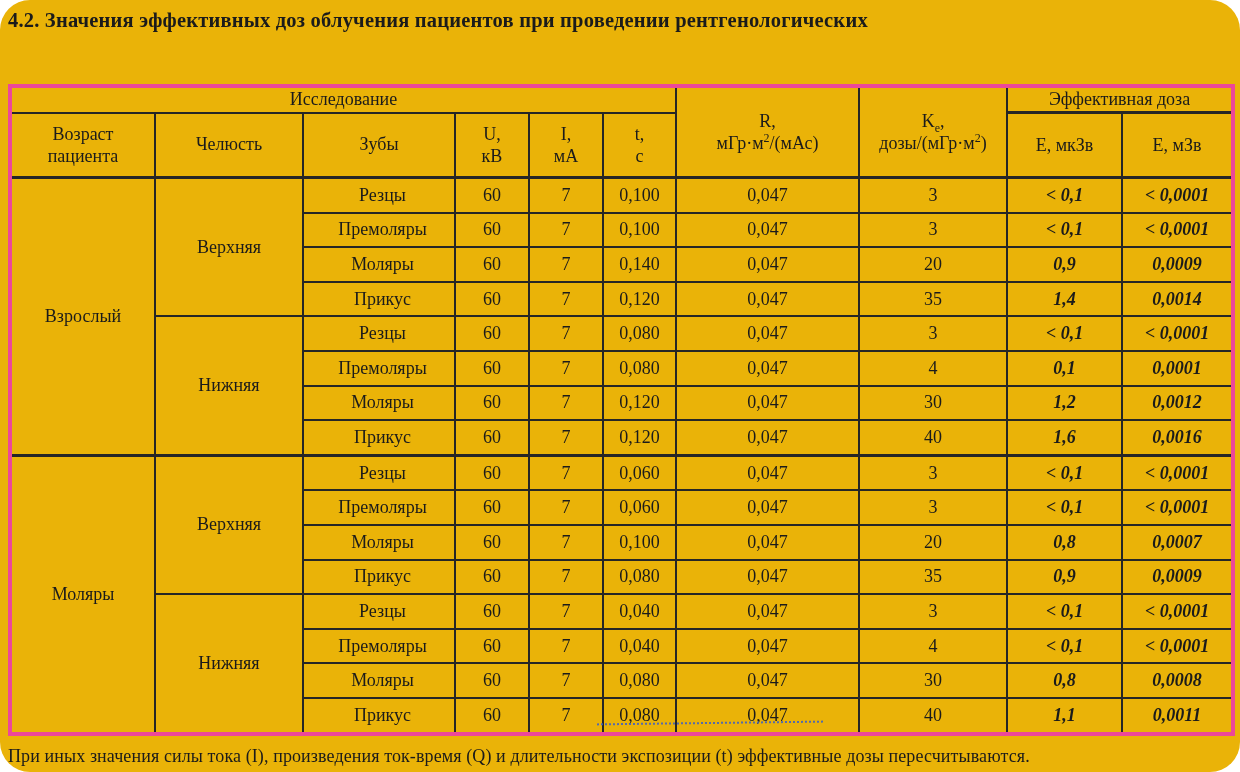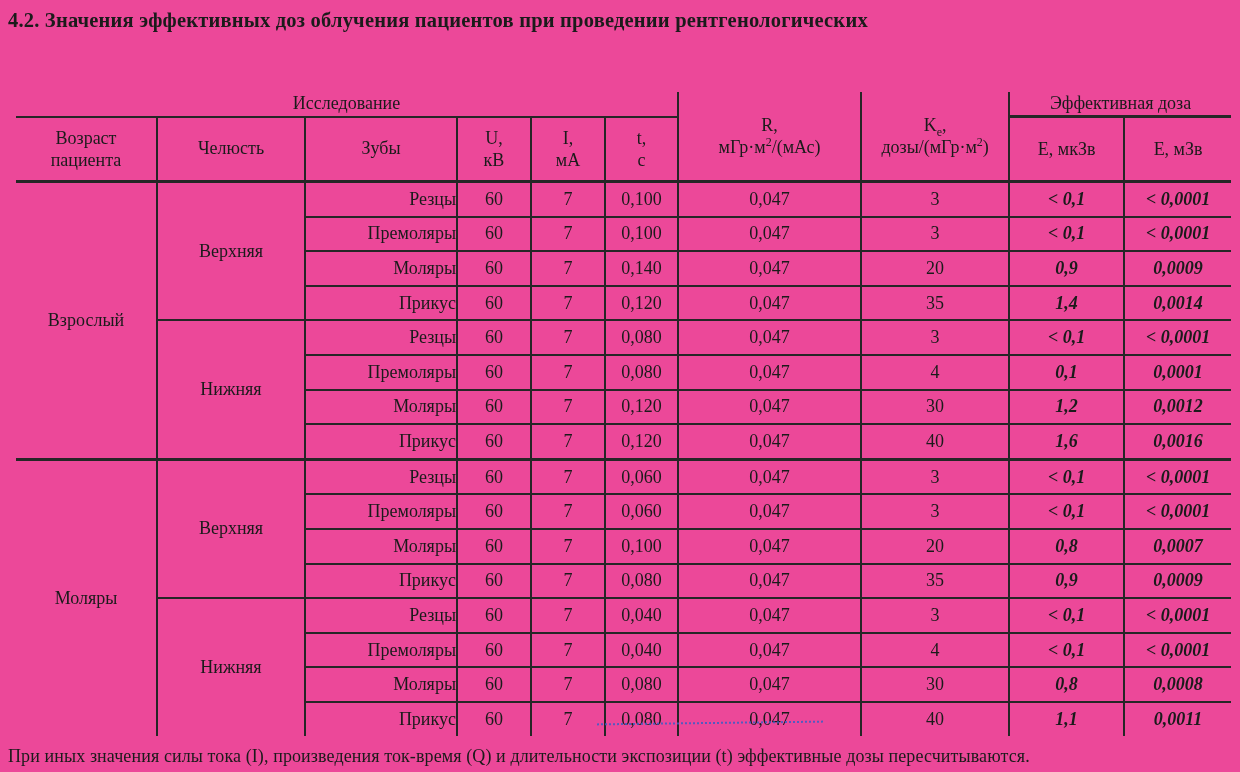--- a/index.html
+++ b/index.html
@@ -1,41 +1,41 @@
 <!DOCTYPE html>
 <html><head>
 <meta charset="utf-8">
 <style>
   html,body{margin:0;padding:0;background:#ffffff;}
   .page{
-    position:relative;width:1240px;height:772px;background:#ec4899;
-    font-family:"Liberation Serif","DejaVu Serif",serif;color:#1b1b1b;overflow:hidden;
+    position:relative;width:1240px;height:772px;background:#eab308;
+    font-family:"Liberation Serif","DejaVu Serif",serif;color:#1b1b1b;overflow:hidden;border-radius:30px;
   }
   .title{
     position:absolute;left:8px;top:2px;width:1210px;
     font-weight:bold;font-size:20.5px;line-height:37px;letter-spacing:.2px;
   }
   table.dose{
     position:absolute;left:8px;top:84px;width:1223px;
     border-collapse:collapse;table-layout:fixed;
-    border:8px solid #ec4899;
+    border:4px solid #ec4899;
   }
   .dose th,.dose td{
     border:2px solid #262626;padding:0;margin:0;
     font-size:18px;font-weight:normal;text-align:center;vertical-align:middle;
     overflow:hidden;white-space:nowrap;
   }
   .dose thead tr.h1 th{height:23px;}
   .dose thead tr.h2 th{height:62px;}
   .dose thead tr.h2 th{border-bottom:3px solid #262626;}
   .dose th.span2{border-bottom:3px solid #262626;font-family:Liberation Serif, serif;}
   .dose tbody tr:first-child td{border-top:3px solid #262626;}
   .dose tbody tr.grp td{border-top:3px solid #262626;}
   .dose tbody td{height:32.6px;}
-  .dose td.teeth{text-align:right;padding-left:7px;}
+  .dose td.teeth{text-align:center;padding-left:7px;}
   .dose td.bold{font-weight:bold;font-style:italic;}
   .hline{display:block;line-height:22px;}
   .dose sup{font-size:12px;line-height:0;}
   .dose sub{font-size:12px;line-height:0;}
   .footnote{
     position:absolute;left:8px;top:744px;width:1225px;
     font-size:18px;line-height:24px;letter-spacing:.1px;
   }
   .blue-dots{
     position:absolute;left:597px;top:722px;width:226px;height:0;

